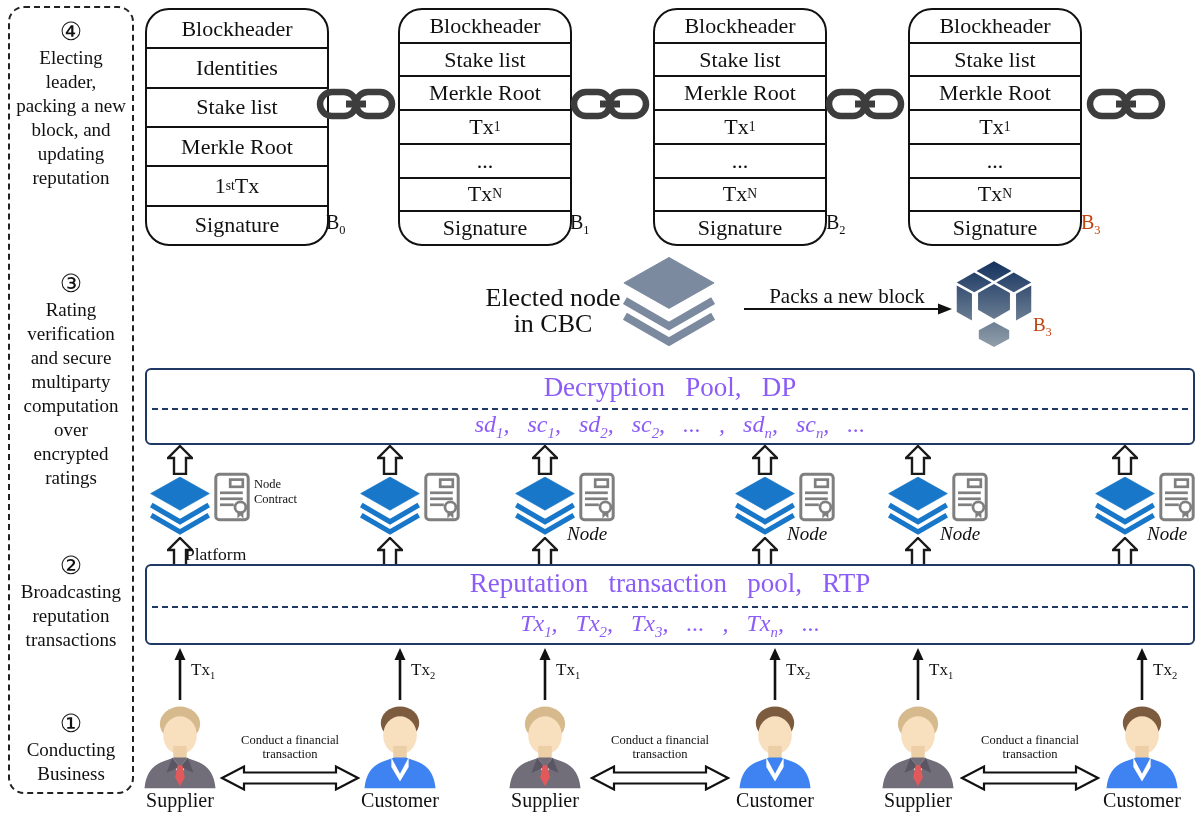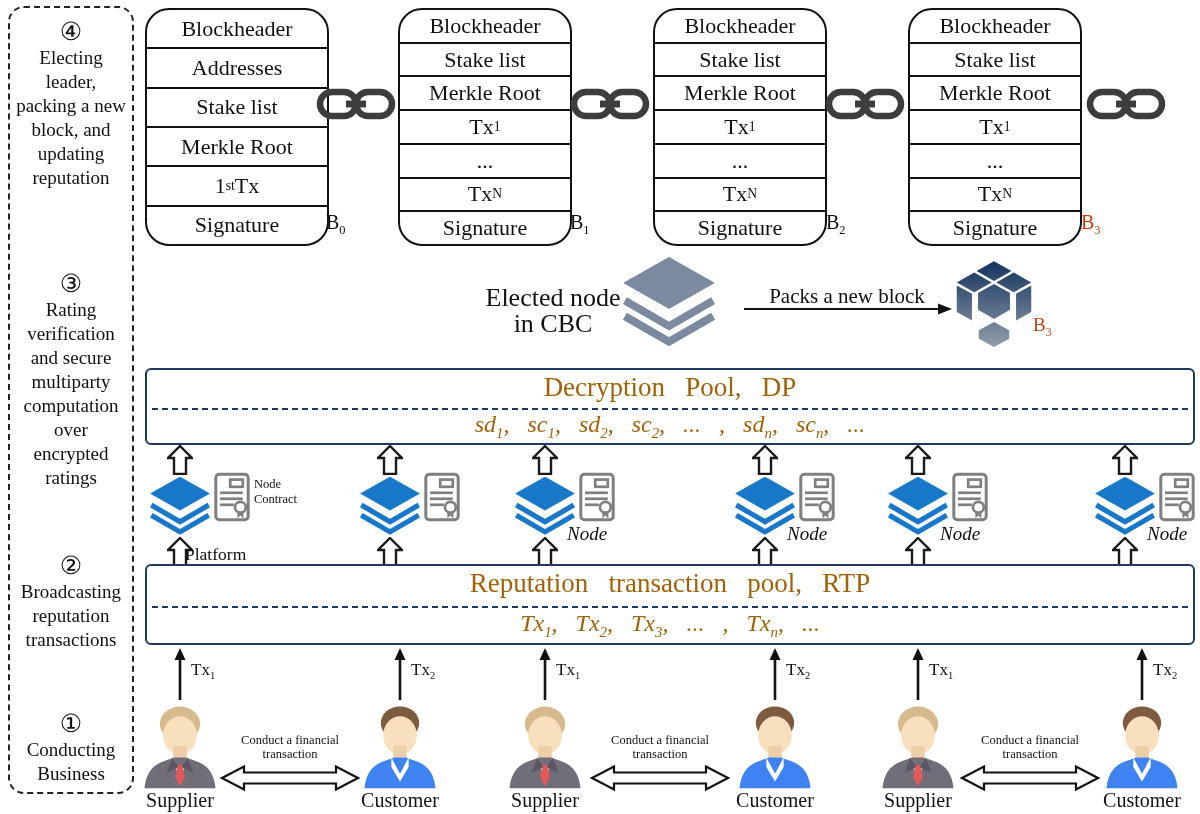--- a/index.html
+++ b/index.html
@@ -20,21 +20,21 @@
   .brow { flex:1; display:flex; align-items:center; justify-content:center;
           font-size:22px; border-top:2px solid #111; }
   .brow:first-child { border-top:none; }
   .block-label { position:absolute; top:211px; font-size:20px; }
   .teal { color:#c2410c; }
   sub { font-size:62%; line-height:0; }
   sup { font-size:62%; line-height:0; }
 
   
   .pool { position:absolute; left:145px; width:1050px; border:2.5px solid #1f3864;
-          border-radius:6px; background:#fff; color:#a16207; text-align:center; box-sizing:border-box; }
+          border-radius:6px; background:#fff; color:#8b5cf6; text-align:center; box-sizing:border-box; }
   .pool-title { font-size:27px; white-space:pre; margin-top:2px; }
   .pool-divider { position:absolute; left:5px; right:5px; border-top:2.5px dashed #1f3864; }
   .pool-content { position:absolute; width:100%; font-size:24px; font-style:italic; white-space:pre; }
 
   
   .elect-caption { position:absolute; left:478px; top:285px; width:150px; text-align:center;
                    font-size:26px; line-height:26px; white-space:pre-line; }
   .packs-label { position:absolute; left:742px; top:284px; width:210px; text-align:center; font-size:21px; }
   .cube-label { position:absolute; left:1033px; top:314px; font-size:19px; }
 
@@ -123,21 +123,21 @@
     </div>
     <div class="side-sec" style="top:702px">
       <div class="side-num">①</div>
       <div class="side-text">Conducting
 Business</div>
     </div>
   </div>
 
   <div class="block" style="left:145px;width:180px">
     <div class="brow">Blockheader</div>
-    <div class="brow">Addresses</div>
+    <div class="brow">Identities</div>
     <div class="brow">Stake list</div>
     <div class="brow">Merkle Root</div>
     <div class="brow">1<sup>st</sup> Tx</div>
     <div class="brow">Signature</div>
   </div>
   <div class="block-label" style="left:326px">B<sub>0</sub></div>
 
   <div class="block" style="left:398px;width:170px">
     <div class="brow">Blockheader</div>
     <div class="brow">Stake list</div>

